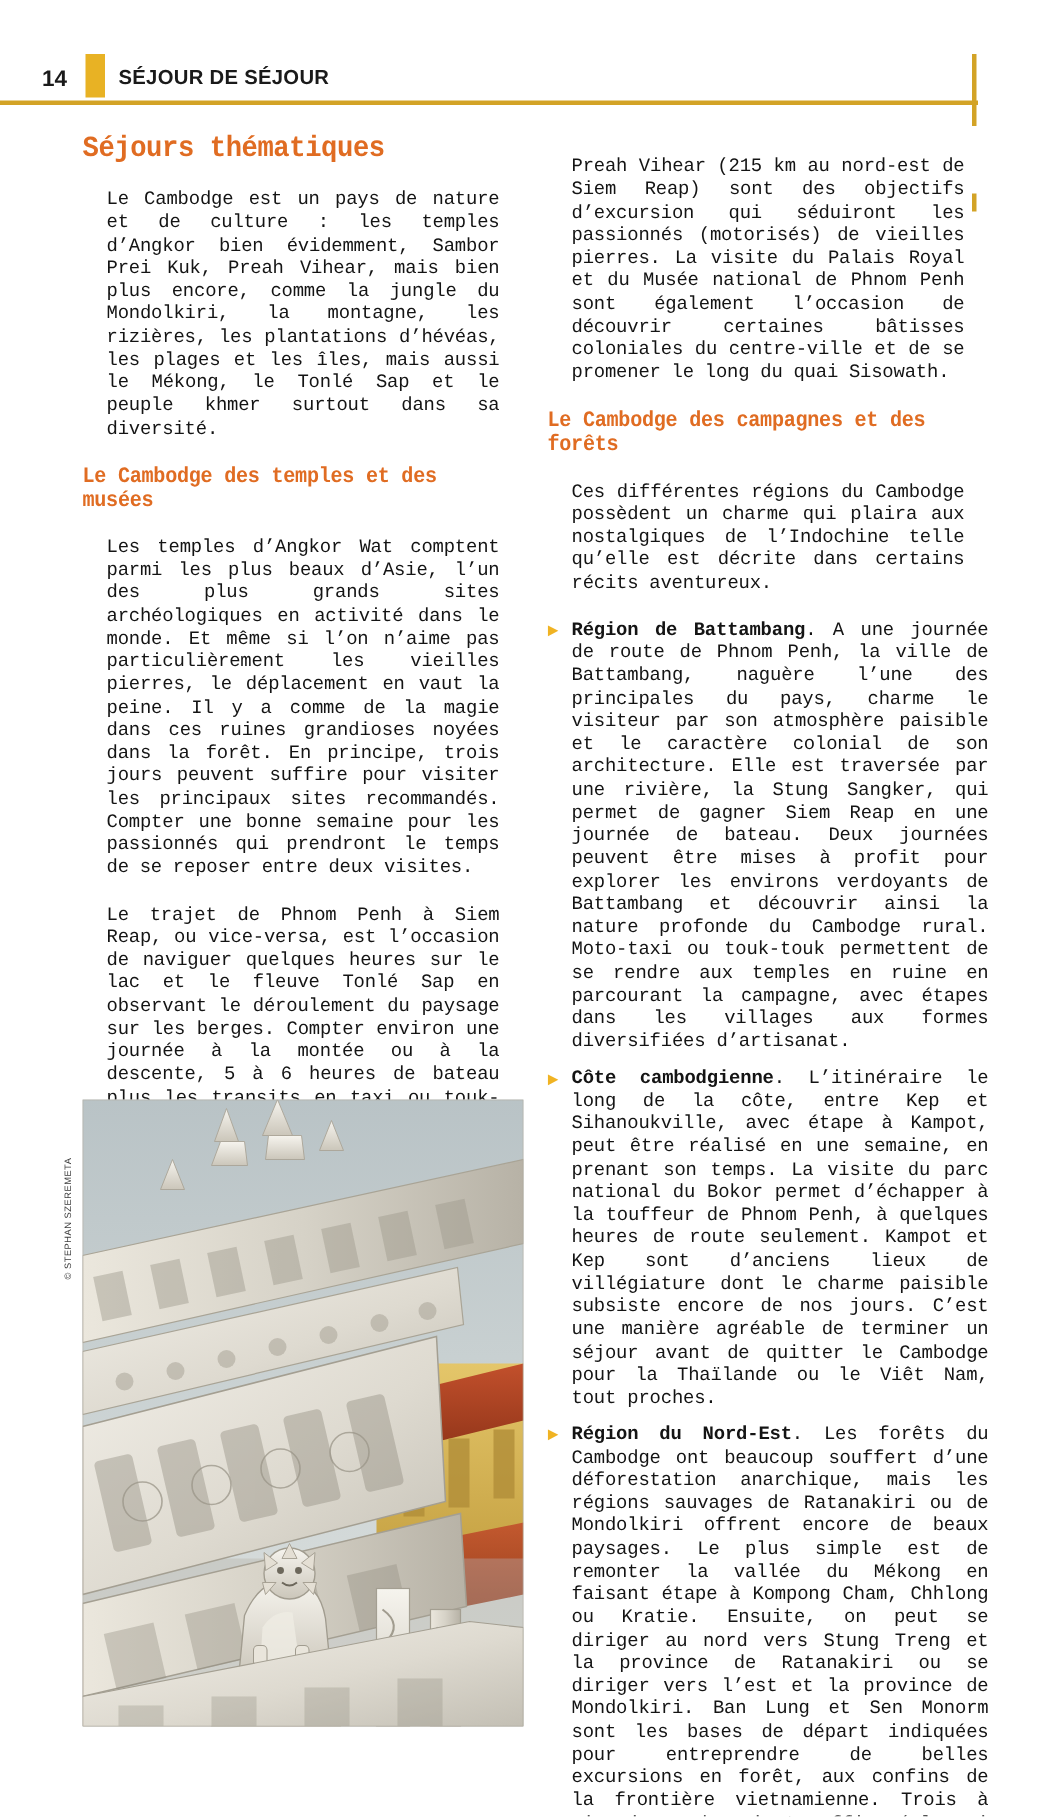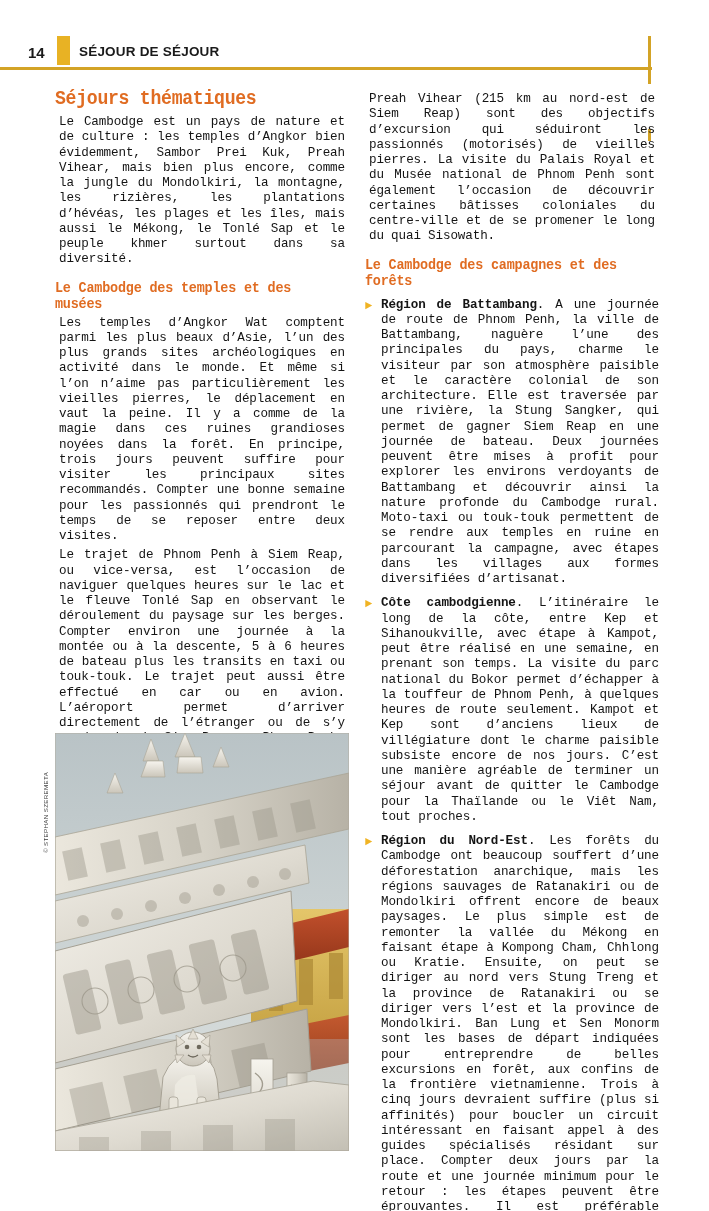--- a/index.html
+++ b/index.html
@@ -106,21 +106,21 @@
     margin: 12px 0 2px 0;
     font-size: 14.6px;
     font-weight: bold;
     color: #e06c22;
     letter-spacing: -0.2px;
     transform: scaleX(0.92);
     transform-origin: left center;
   }
 
   p.body {
-    margin: 4px;
+    margin: 16px;
     font-size: 12.6px;
     line-height: 15.25px;
     color: #141414;
     text-align: justify;
     text-justify: inter-word;
     hyphens: auto;
     letter-spacing: -0.12px;
     word-spacing: -0.2px;
   }
 
@@ -219,20 +219,21 @@
 
     <h2 class="sub-title">Le Cambodge des temples et des musées</h2>
     <p class="body">Les temples d’Angkor Wat comptent parmi les plus beaux d’Asie, l’un des plus grands sites archéologiques en activité dans le monde. Et même si l’on n’aime pas particulièrement les vieilles pierres, le déplacement en vaut la peine. Il y a comme de la magie dans ces ruines grandioses noyées dans la forêt. En principe, trois jours peuvent suffire pour visiter les principaux sites recommandés. Compter une bonne semaine pour les passionnés qui prendront le temps de se reposer entre deux visites.</p>
     <p class="body">Le trajet de Phnom Penh à Siem Reap, ou vice-versa, est l’occasion de naviguer quelques heures sur le lac et le fleuve Tonlé Sap en observant le déroulement du paysage sur les berges. Compter environ une journée à la montée ou à la descente, 5 à 6 heures de bateau plus les transits en taxi ou touk-touk. Le trajet peut aussi être effectué en car ou en avion. L’aéroport permet d’arriver directement de l’étranger ou de s’y rendre depuis Siem Reap ou Phnom Penh. Pour les inconditionnels, les temples de Koh Ker (100 km à l’est de Siem Reap), de Bantey Chmar (60 km au nord de Sisophon), voire de</p>
   </div>
 
   <div class="col col-right">
     <p class="body">Preah Vihear (215 km au nord-est de Siem Reap) sont des objectifs d’excursion qui séduiront les passionnés (motorisés) de vieilles pierres. La visite du Palais Royal et du Musée national de Phnom Penh sont également l’occasion de découvrir certaines bâtisses coloniales du centre-ville et de se promener le long du quai Sisowath.</p>
 
     <h2 class="sub-title">Le Cambodge des campagnes et des forêts</h2>
+    <p class="body">Ces différentes régions du Cambodge possèdent un charme qui plaira aux nostalgiques de l’Indochine telle qu’elle est décrite dans certains récits aventureux.</p>
 
     <p class="bullet-para">
       <span class="bullet-glyph">►</span><span class="bullet-lead">Région de Battambang</span><span>. A une journée de route de Phnom Penh, la ville de Battambang, naguère l’une des principales du pays, charme le visiteur par son atmosphère paisible et le caractère colonial de son architecture. Elle est traversée par une rivière, la Stung Sangker, qui permet de gagner Siem Reap en une journée de bateau. Deux journées peuvent être mises à profit pour explorer les environs verdoyants de Battambang et découvrir ainsi la nature profonde du Cambodge rural. Moto-taxi ou touk-touk permettent de se rendre aux temples en ruine en parcourant la campagne, avec étapes dans les villages aux formes diversifiées d’artisanat.</span>
     </p>
 
     <p class="bullet-para">
       <span class="bullet-glyph">►</span><span class="bullet-lead">Côte cambodgienne</span><span>. L’itinéraire le long de la côte, entre Kep et Sihanoukville, avec étape à Kampot, peut être réalisé en une semaine, en prenant son temps. La visite du parc national du Bokor permet d’échapper à la touffeur de Phnom Penh, à quelques heures de route seulement. Kampot et Kep sont d’anciens lieux de villégiature dont le charme paisible subsiste encore de nos jours. C’est une manière agréable de terminer un séjour avant de quitter le Cambodge pour la Thaïlande ou le Viêt Nam, tout proches.</span>
     </p>
 
     <p class="bullet-para">

